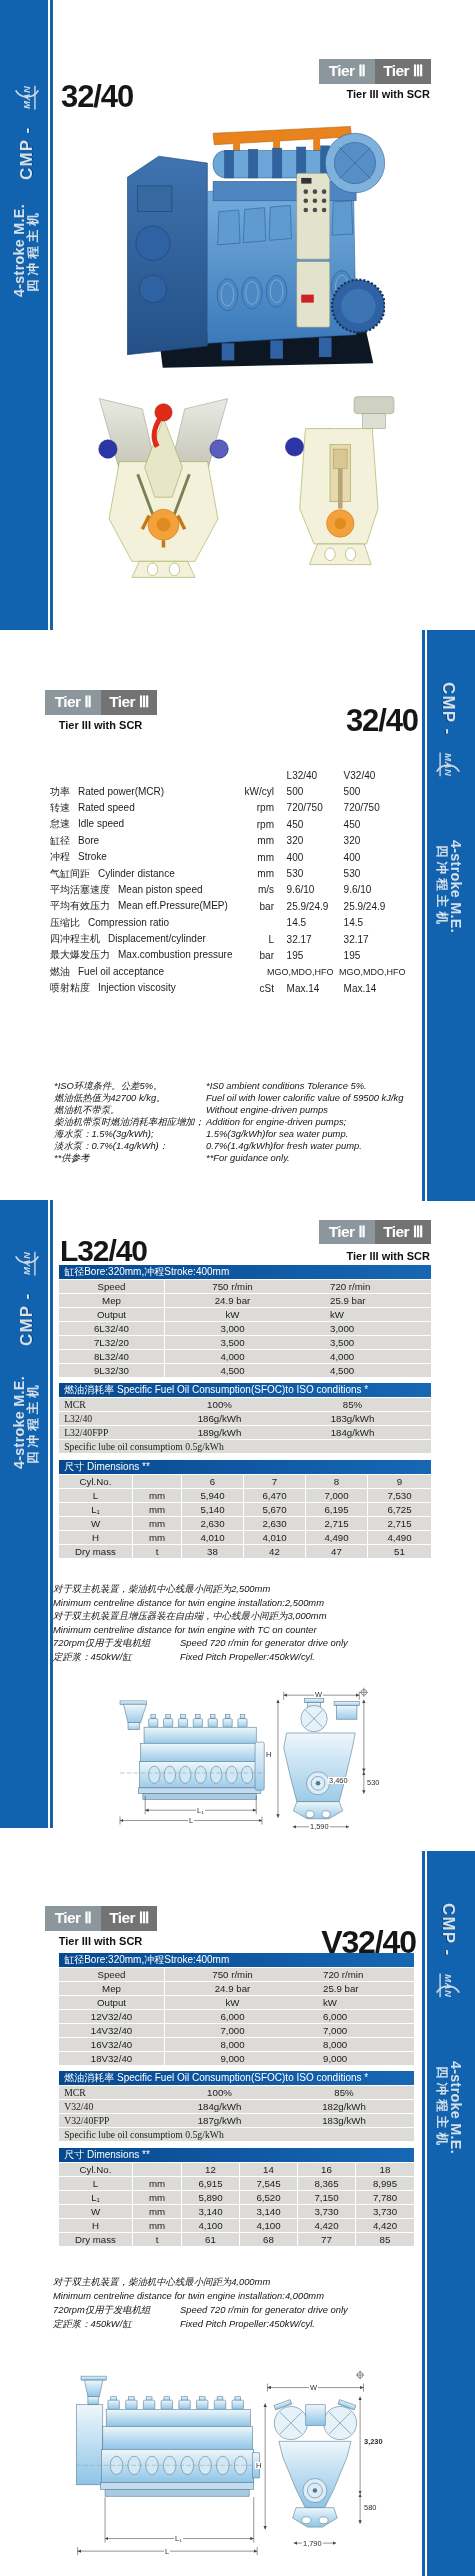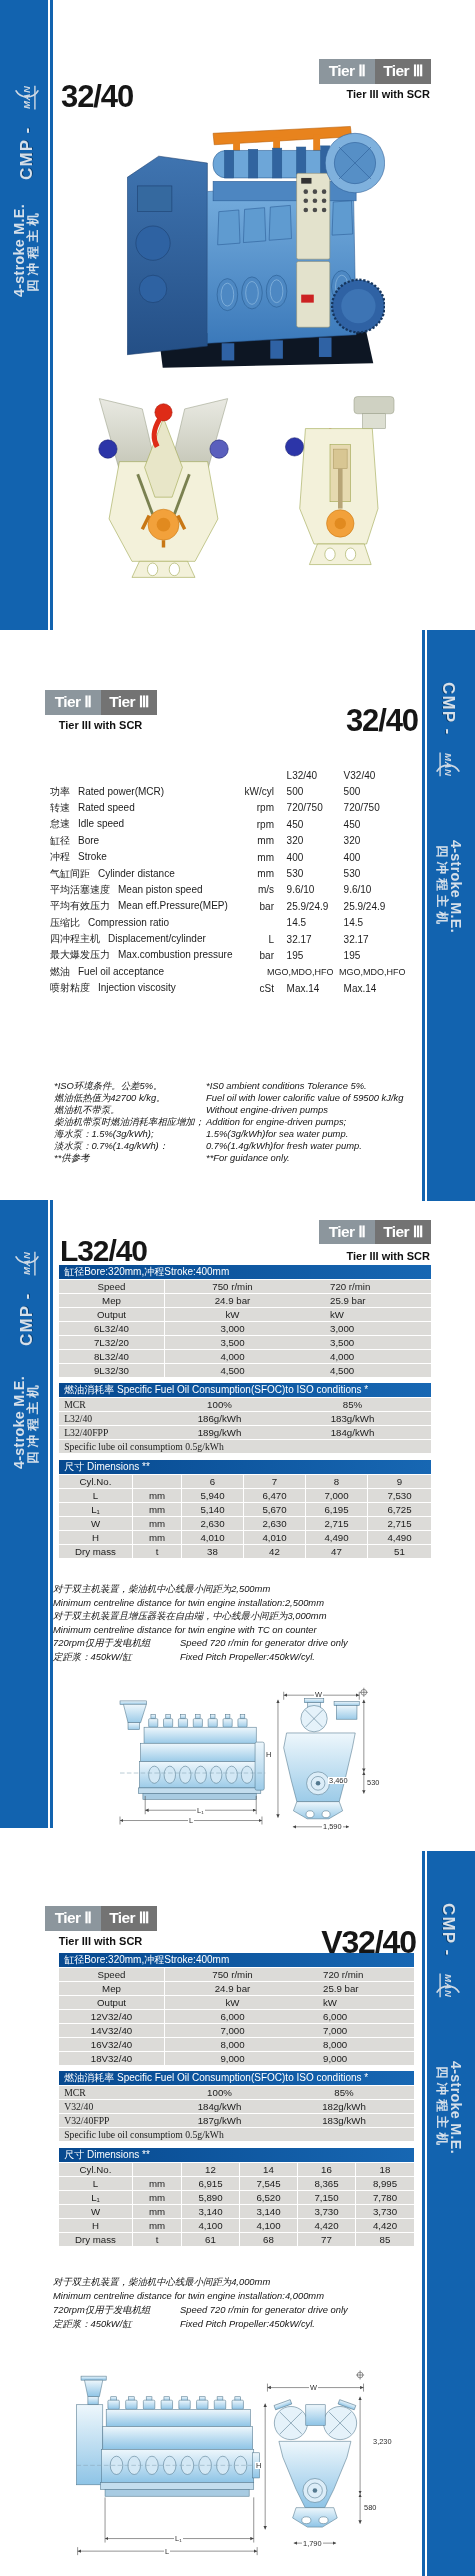--- a/index.html
+++ b/index.html
@@ -654,21 +654,21 @@
           <line x1="316" y1="244" x2="414" y2="244" marker-start="url(#ar3)" marker-end="url(#ar3)"></line>
           <circle cx="440" cy="9" r="5"></circle>
             <line x1="440" y1="1" x2="440" y2="17"></line>
             <line x1="433" y1="9" x2="447" y2="9"></line>
         </g>
       </svg>
       <span class="dlab" style="left:202px;top:4px;">W</span>
       <span class="dlab" style="left:216px;top:42px;margin-top:48px;">3,460</span>
       <span class="dlab" style="left:254px;top:92px;">530</span>
       <span class="dlab" style="left:153px;top:64px;">H</span>
-      <span class="dlab" style="left:210px;top:136px;">1,590</span>
+      <span class="dlab" style="left:197px;top:136px;">1,590</span>
       <span class="dlab" style="left:84px;top:120px;">L₁</span>
       <span class="dlab" style="left:76px;top:130px;">L</span>
     </div>
   </section>
 
   <section class="pg" style="top:1849px;height:727px;">
     <div class="sidebar sb-right" style="left:422px;top:1.7px;height:725px;">
       <div class="sline"></div>
       <div class="rotbox" style="top:52px;height:123px;">
         <div class="rotin" style="width:123px;transform:rotate(90deg) translateY(-53px);">
@@ -917,21 +917,21 @@
           <line x1="348" y1="64" x2="348" y2="284" marker-start="url(#ar4)" marker-end="url(#ar4)"></line>
           <line x1="514" y1="52" x2="514" y2="222" marker-start="url(#ar4)" marker-end="url(#ar4)"></line>
           <line x1="514" y1="222" x2="514" y2="274" marker-start="url(#ar4)" marker-end="url(#ar4)"></line>
           <line x1="398" y1="308" x2="472" y2="308" marker-start="url(#ar4)" marker-end="url(#ar4)"></line>
           <circle cx="514" cy="14" r="5"></circle>
             <line x1="514" y1="6" x2="514" y2="22"></line>
             <line x1="507" y1="14" x2="521" y2="14"></line>
         </g>
       </svg>
       <span class="dlab" style="left:243px;top:16.6px;">W</span>
-      <span class="dlab" style="left:306px;top:71px;">3,230</span>
+      <span class="dlab" style="left:297px;top:71px;font-weight:bold;">3,230</span>
       <span class="dlab" style="left:297px;top:137px;">580</span>
       <span class="dlab" style="left:189px;top:95px;">H</span>
       <span class="dlab" style="left:236px;top:173px;">1,790</span>
       <span class="dlab" style="left:108px;top:168px;">L₁</span>
       <span class="dlab" style="left:98px;top:181px;">L</span>
     </div>
   </section>
 
 </div>
 

